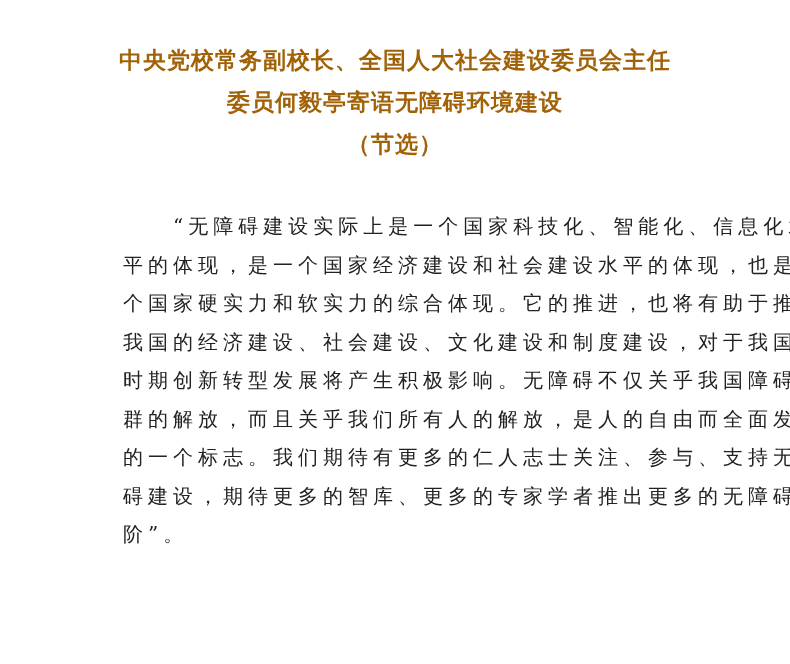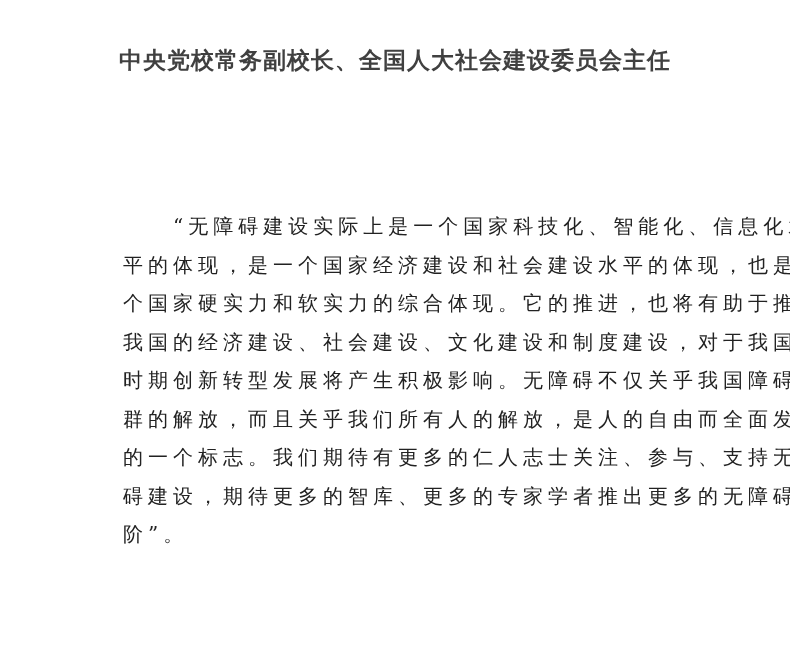--- a/index.html
+++ b/index.html
@@ -15,21 +15,21 @@
     color: #1a1a1a;
   }
   .title-block {
     position: absolute;
     left: 0;
     top: 42px;
     width: 790px;
     text-align: center;
     font-family: "DejaVu Sans", "Liberation Sans", sans-serif;
     font-weight: bold;
-    color: #404040;
+    color: #a16207;
   }
   .title-line {
     font-size: 23px;
     height: 42px;
     line-height: 36px;
     letter-spacing: 1px;
     white-space: nowrap;
   }
   .title-line.sub {
     height: 40px;
@@ -51,20 +51,22 @@
   }
   .body-line.indent {
     padding-left: 50px;
   }
 </style>
 </head>
 <body>
 
 <div class="title-block">
   <div class="title-line">中央党校常务副校长、全国人大社会建设委员会主任</div>
+  <div class="title-line">委员何毅亭寄语无障碍环境建设</div>
+  <div class="title-line sub">（节选）</div>
 </div>
 
 <div class="body-block">
   <div class="body-line indent">“无障碍建设实际上是一个国家科技化、智能化、信息化水</div>
   <div class="body-line">平的体现，是一个国家经济建设和社会建设水平的体现，也是一</div>
   <div class="body-line">个国家硬实力和软实力的综合体现。它的推进，也将有助于推进</div>
   <div class="body-line">我国的经济建设、社会建设、文化建设和制度建设，对于我国新</div>
   <div class="body-line">时期创新转型发展将产生积极影响。无障碍不仅关乎我国障碍人</div>
   <div class="body-line">群的解放，而且关乎我们所有人的解放，是人的自由而全面发展</div>
   <div class="body-line">的一个标志。我们期待有更多的仁人志士关注、参与、支持无障</div>

